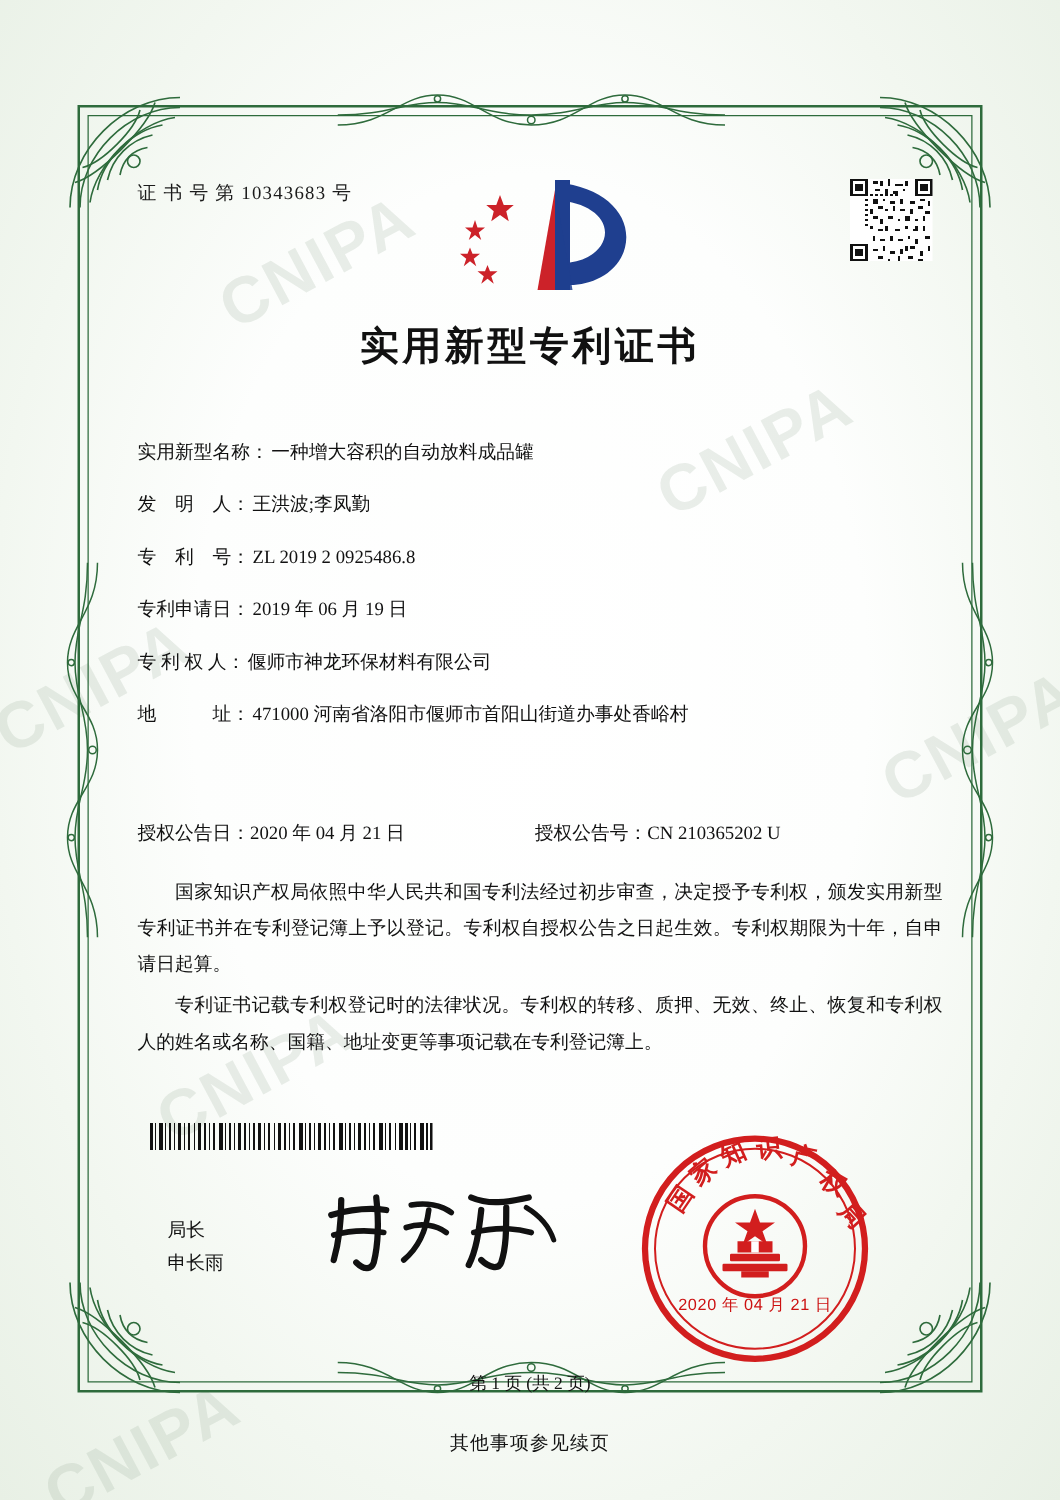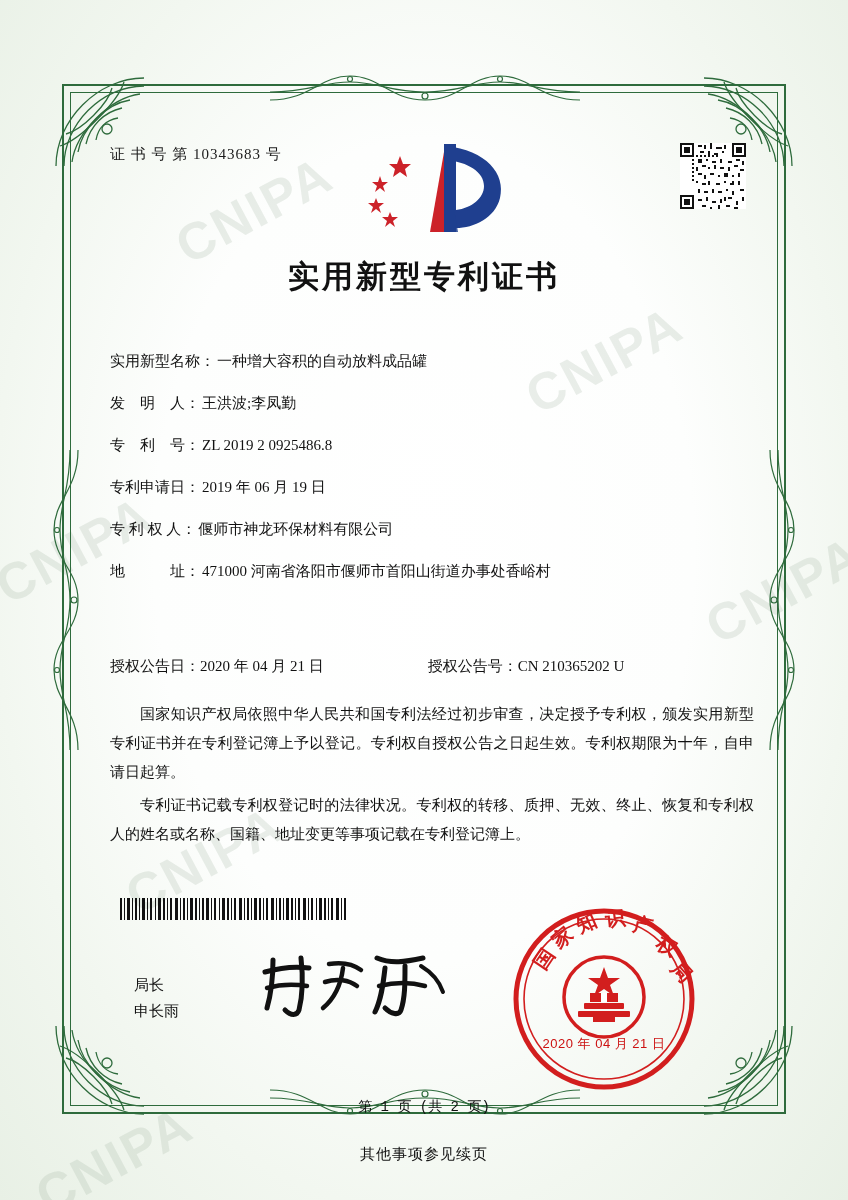--- a/index.html
+++ b/index.html
@@ -208,21 +208,20 @@
   }
 
   
   .page-num {
     position: absolute;
     left: 0; right: 0;
     top: 1098px;
     text-align: center;
     font-size: 14px;
     color: #111;
-    font-family: Liberation Mono, monospace;
   }
   .footnote {
     position: absolute;
     left: 0; right: 0;
     top: 1145px;
     text-align: center;
     font-size: 15px;
     color: #111;
     letter-spacing: 1px;
   }

